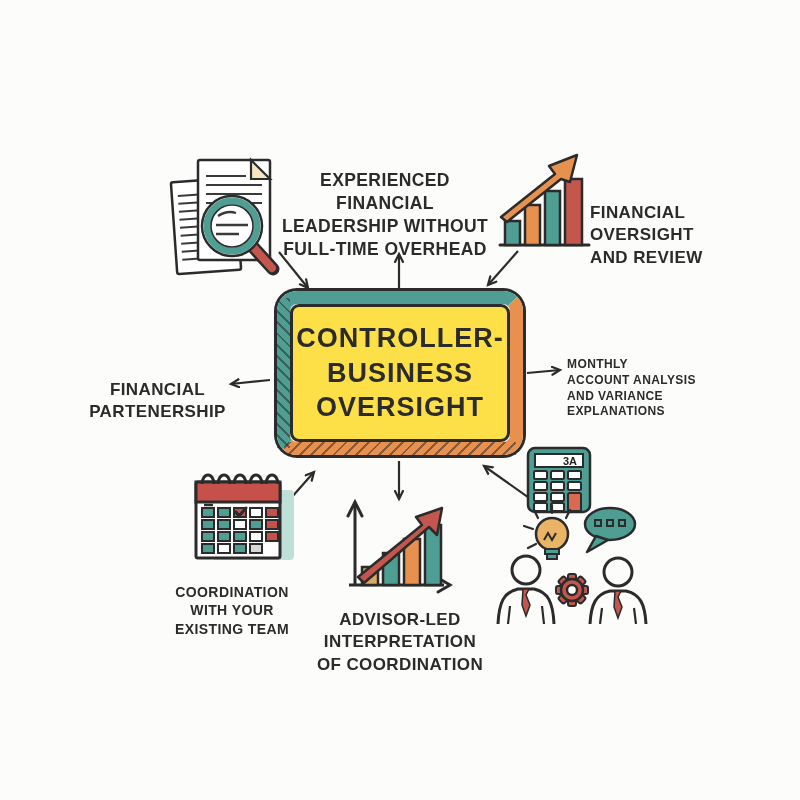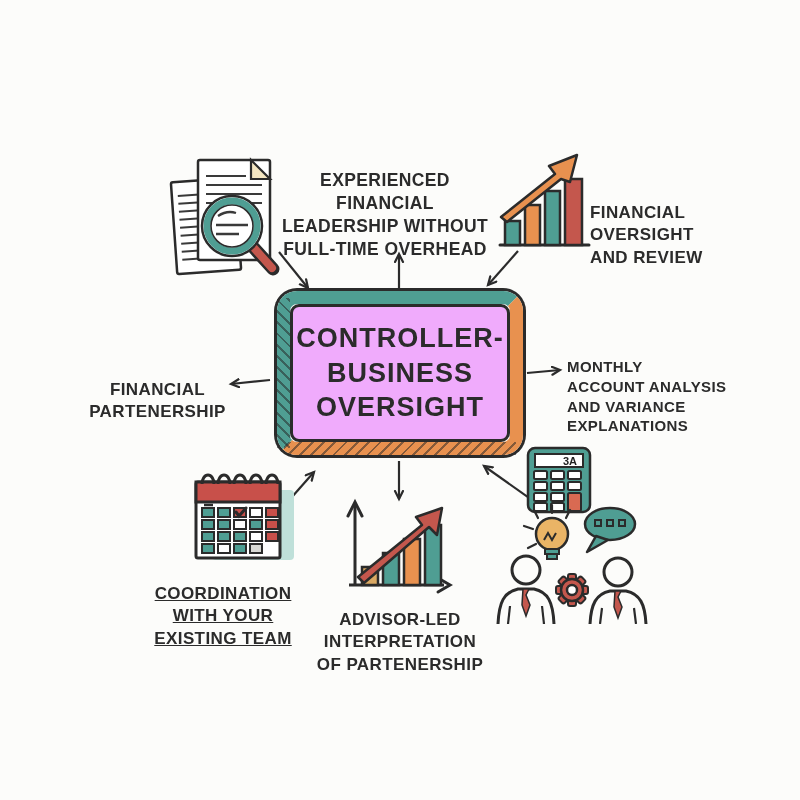--- a/index.html
+++ b/index.html
@@ -27,21 +27,21 @@
   }
   .frame::before{
     content:"";position:absolute;top:-6px;bottom:-6px;left:-13px;width:13px;
     background:repeating-linear-gradient(45deg,rgba(35,35,35,.5) 0 2px,transparent 2px 8px);
   }
   .frame::after{
     content:"";position:absolute;left:-6px;right:-6px;bottom:-13px;height:13px;
     background:repeating-linear-gradient(-45deg,rgba(35,35,35,.5) 0 2px,transparent 2px 8px);
   }
   .frame-inner{
-    position:absolute;inset:0;background:#f0abfc;border:3px solid var(--ink);
+    position:absolute;inset:0;background:#fde047;border:3px solid var(--ink);
     border-radius:9px;display:flex;align-items:center;justify-content:center;z-index:2;
   }
   .frame-title{
     font-size:27px;font-weight:bold;letter-spacing:1px;line-height:1.28;
     color:var(--ink);text-align:center;white-space:pre-line;
   }
 </style>
 </head>
 <body>
 
@@ -73,30 +73,30 @@
 
   <div class="label center" style="left:255px;top:153px;width:260px;font-size:17.5px;">EXPERIENCED
 FINANCIAL
 LEADERSHIP WITHOUT
 FULL-TIME OVERHEAD</div>
   <div class="label" style="left:590px;top:186px;width:130px;font-size:17px;">FINANCIAL
 OVERSIGHT
 AND REVIEW</div>
   <div class="label center" style="left:70px;top:363px;width:175px;font-size:17px;">FINANCIAL
 PARTENERSHIP</div>
-  <div class="label" style="left:567px;top:341px;width:170px;font-size:15px;">MONTHLY
+  <div class="label" style="left:567px;top:341px;width:170px;font-size:12px;">MONTHLY
 ACCOUNT ANALYSIS
 AND VARIANCE
 EXPLANATIONS</div>
-  <div class="label center" style="left:133px;top:567px;width:180px;font-size:17px;text-decoration:underline;">COORDINATION
+  <div class="label center" style="left:142px;top:567px;width:180px;font-size:14px;">COORDINATION
 WITH YOUR
 EXISTING TEAM</div>
   <div class="label center" style="left:305px;top:593px;width:190px;font-size:17px;">ADVISOR-LED
 INTERPRETATION
-OF PARTENERSHIP</div>
+OF COORDINATION</div>
 
   <svg class="icon" style="left:160px;top:152px;" width="124" height="134" viewBox="0 0 124 134">
     <g transform="rotate(-4 46 74)">
       <rect x="14" y="28" width="64" height="92" rx="2" fill="#ffffff" stroke="var(--ink)" stroke-width="2.5"></rect>
       <g stroke="#3a3a3a" stroke-width="2">
         <line x1="20" y1="42" x2="70" y2="42"></line>
           <line x1="20" y1="50" x2="70" y2="50"></line>
         <line x1="20" y1="58" x2="70" y2="58"></line>
           <line x1="20" y1="66" x2="70" y2="66"></line>
         <line x1="20" y1="74" x2="70" y2="74"></line>

